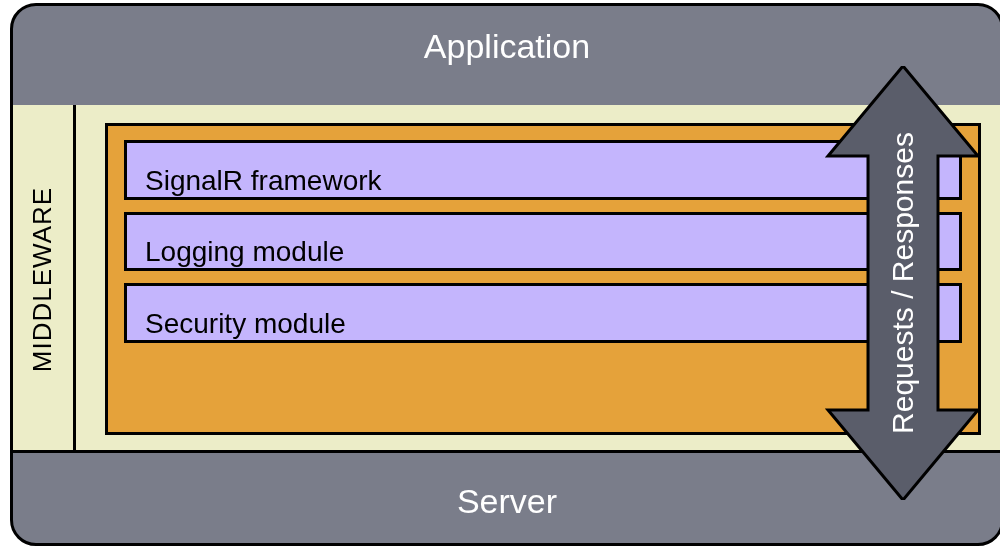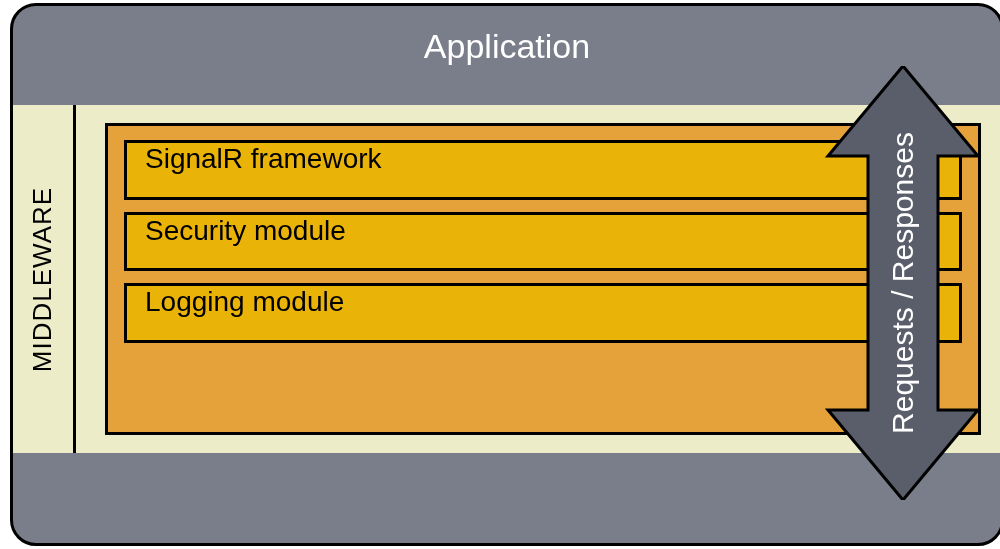--- a/index.html
+++ b/index.html
@@ -82,25 +82,25 @@
     top: 18px;
     bottom: 18px;
     background: #e5a23a;
     border: 3px solid #000;
     box-sizing: border-box;
     padding: 14px 16px;
   }
   .module-row {
     height: calc(25% - 10px);
     margin-bottom: 12px;
-    background: #eab308;
+    background: #c4b5fd;
     border: 3px solid #000;
     box-sizing: border-box;
     display: flex;
-    align-items: flex-start;
+    align-items: flex-end;
     padding-left: 18px;
     font-size: 28px;
     color: #000;
   }
   .module-row:last-child { margin-bottom: 0; }
 
   
   .arrow-wrap {
     position: absolute;
     left: 810px;
@@ -137,28 +137,31 @@
   <div class="middleware-band">
     <div class="mw-label-strip">
       <span class="mw-label-text">MIDDLEWARE</span>
     </div>
 
     <div class="orange-box">
       <div class="module-row">
         <span>SignalR framework</span>
       </div>
       <div class="module-row">
-        <span>Security module</span>
+        <span>Logging module</span>
       </div>
       <div class="module-row">
-        <span>Logging module</span>
+        <span>Security module</span>
       </div>
     </div>
   </div>
 
+  <div class="server-bar">
+    <span>Server</span>
+  </div>
 
   <div class="arrow-wrap">
     <svg viewBox="0 0 160 434">
       <polygon points="80,0 155,90 115,90 115,344 155,344 80,434 5,344 45,344 45,90 5,90" fill="#5a5d6a" stroke="#000" stroke-width="3"></polygon>
     </svg>
     <span class="arrow-label">Requests / Responses</span>
   </div>
 
 </div>
 

